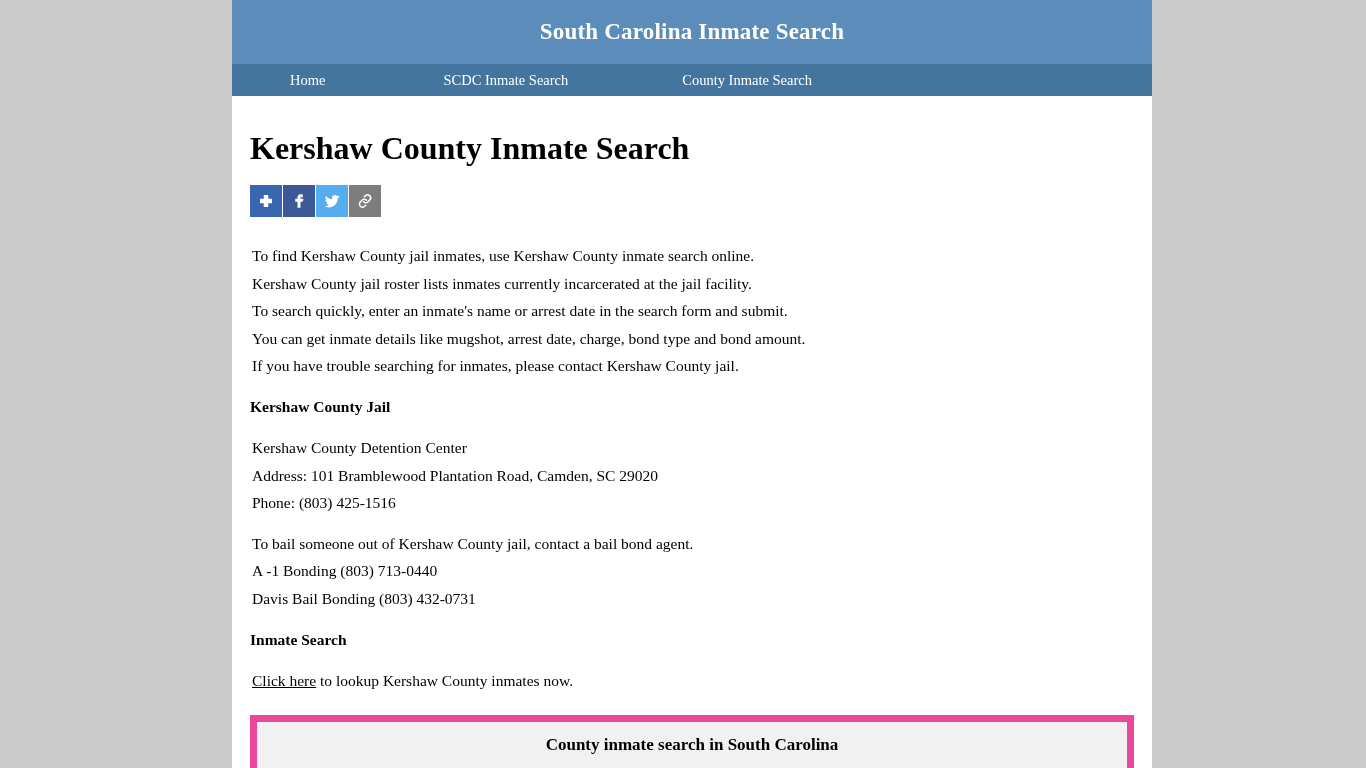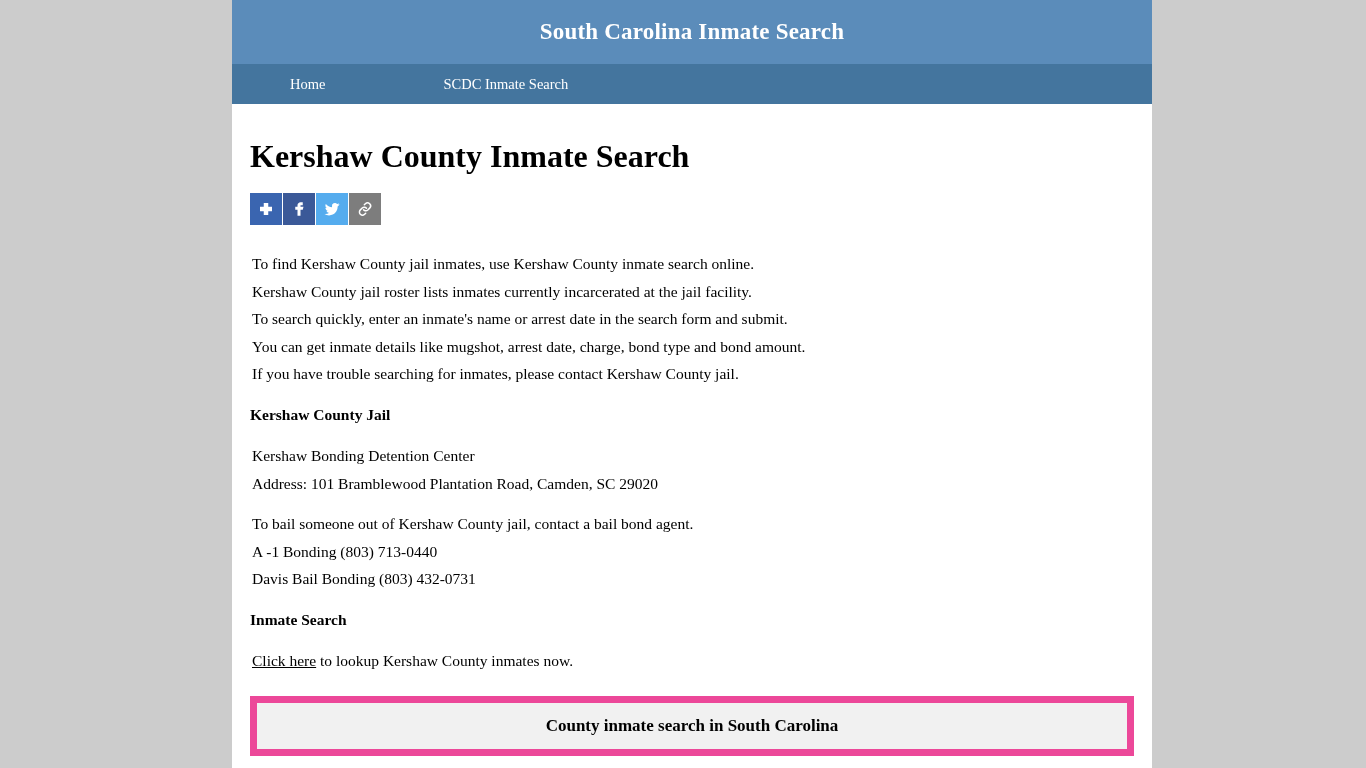--- a/index.html
+++ b/index.html
@@ -28,21 +28,21 @@
   }
   .site-title {
     color: #ffffff;
     font-size: 23px;
     font-weight: bold;
     font-family: "Liberation Serif", serif;
     letter-spacing: 0.2px;
   }
   .navbar {
     background: #44759e;
-    height: 40px;
+    height: 32px;
     display: flex;
     align-items: center;
     padding-left: 20px;
   }
   .nav-item {
     color: #ffffff;
     font-size: 14.5px;
     font-family: "Liberation Serif", serif;
     text-decoration: none;
     padding: 0 18px;
@@ -114,20 +114,21 @@
 
 <div class="page">
 
   <div class="site-header">
     <div class="site-title">South Carolina Inmate Search</div>
   </div>
 
   <div class="navbar">
     <a class="nav-item first" href="#">Home</a>
     <a class="nav-item second" href="#">SCDC Inmate Search</a>
+    <a class="nav-item third" href="#">County Inmate Search</a>
   </div>
 
   <div class="content">
 
     <h1 class="page-title">Kershaw County Inmate Search</h1>
 
     <div class="share-row">
       <div class="share-btn share-addthis">
         <svg width="18" height="18" viewBox="0 0 24 24" fill="#ffffff">
             <path d="M20 9h-5V4h-6v5H4v6h5v5h6v-5h5z"></path>
@@ -154,22 +155,23 @@
     <div class="block">
       <p class="body-text">To find Kershaw County jail inmates, use Kershaw County inmate search online.</p>
       <p class="body-text">Kershaw County jail roster lists inmates currently incarcerated at the jail facility.</p>
       <p class="body-text">To search quickly, enter an inmate's name or arrest date in the search form and submit.</p>
       <p class="body-text">You can get inmate details like mugshot, arrest date, charge, bond type and bond amount.</p>
       <p class="body-text">If you have trouble searching for inmates, please contact Kershaw County jail.</p>
     </div>
 
     <div class="block">
       <p class="bold-line">Kershaw County Jail</p>
-      <p class="body-text">Kershaw Bonding Detention Center</p>
+      <p class="body-text">Kershaw County Detention Center</p>
       <p class="body-text">Address: 101 Bramblewood Plantation Road, Camden, SC 29020</p>
+      <p class="body-text">Phone: (803) 425-1516</p>
     </div>
 
     <div class="block">
       <p class="body-text">To bail someone out of Kershaw County jail, contact a bail bond agent.</p>
       <p class="body-text">A -1 Bonding (803) 713-0440</p>
       <p class="body-text">Davis Bail Bonding (803) 432-0731</p>
     </div>
 
     <div class="block">
       <p class="bold-line">Inmate Search</p>

